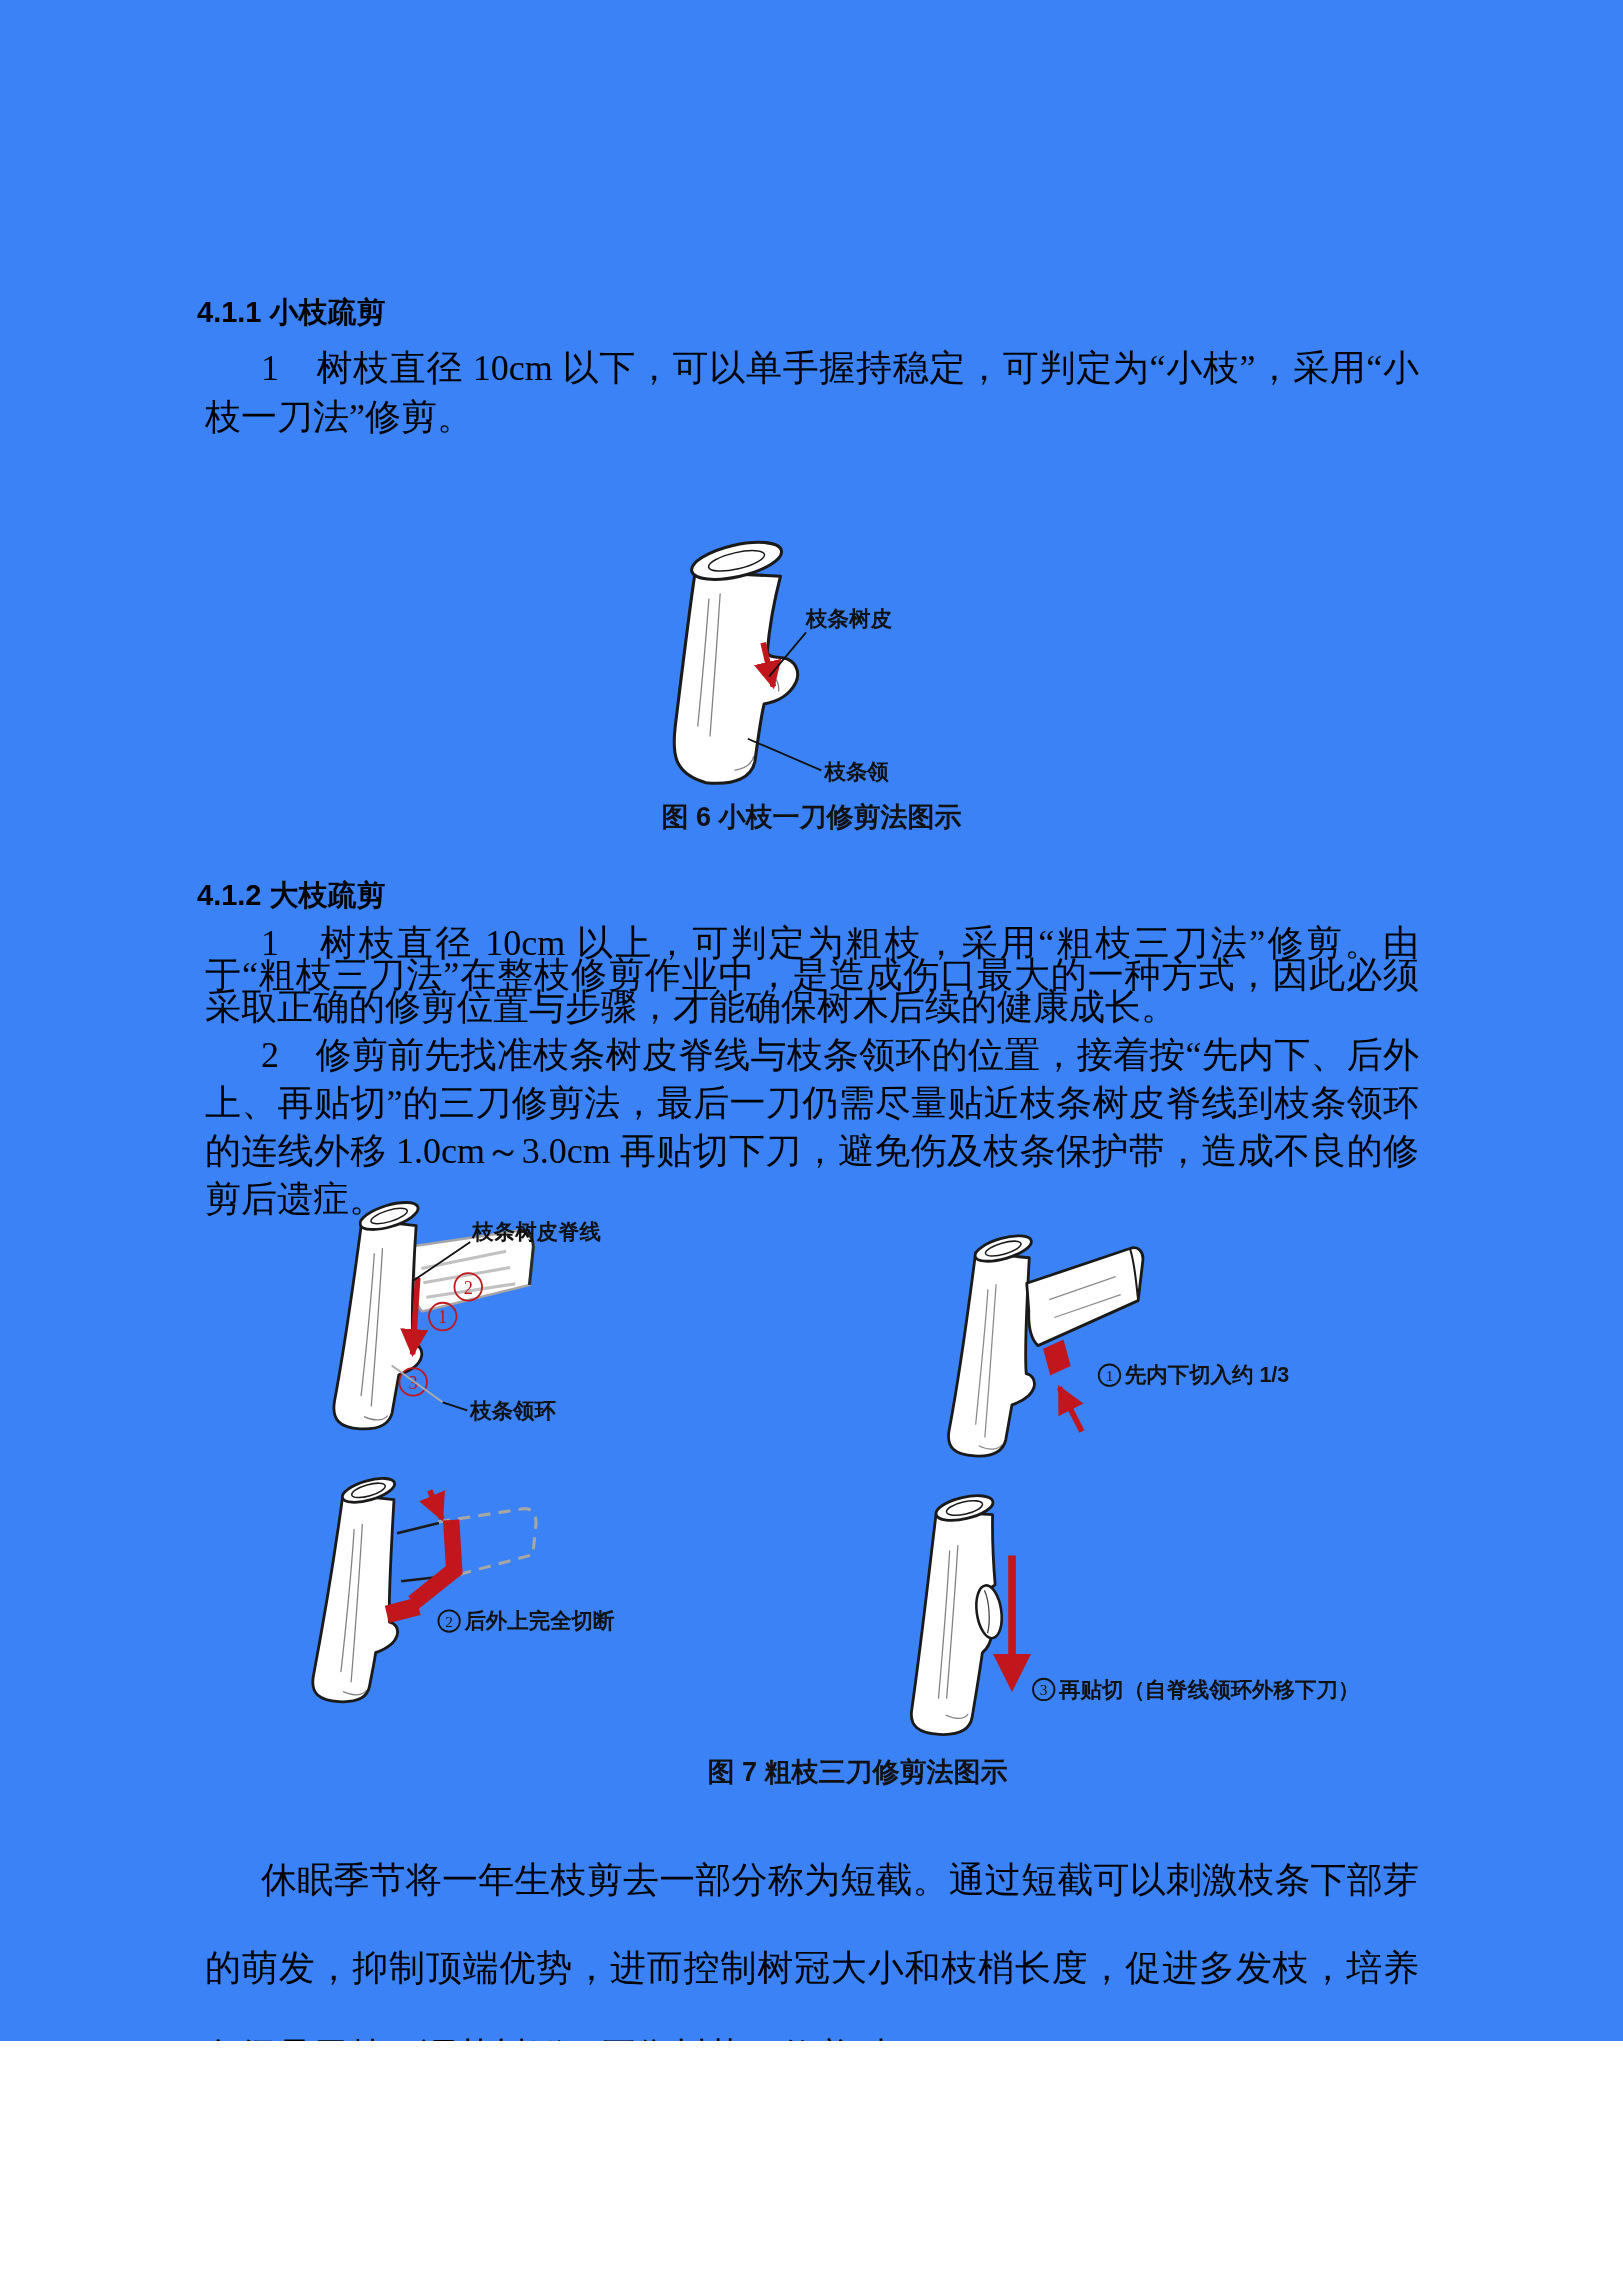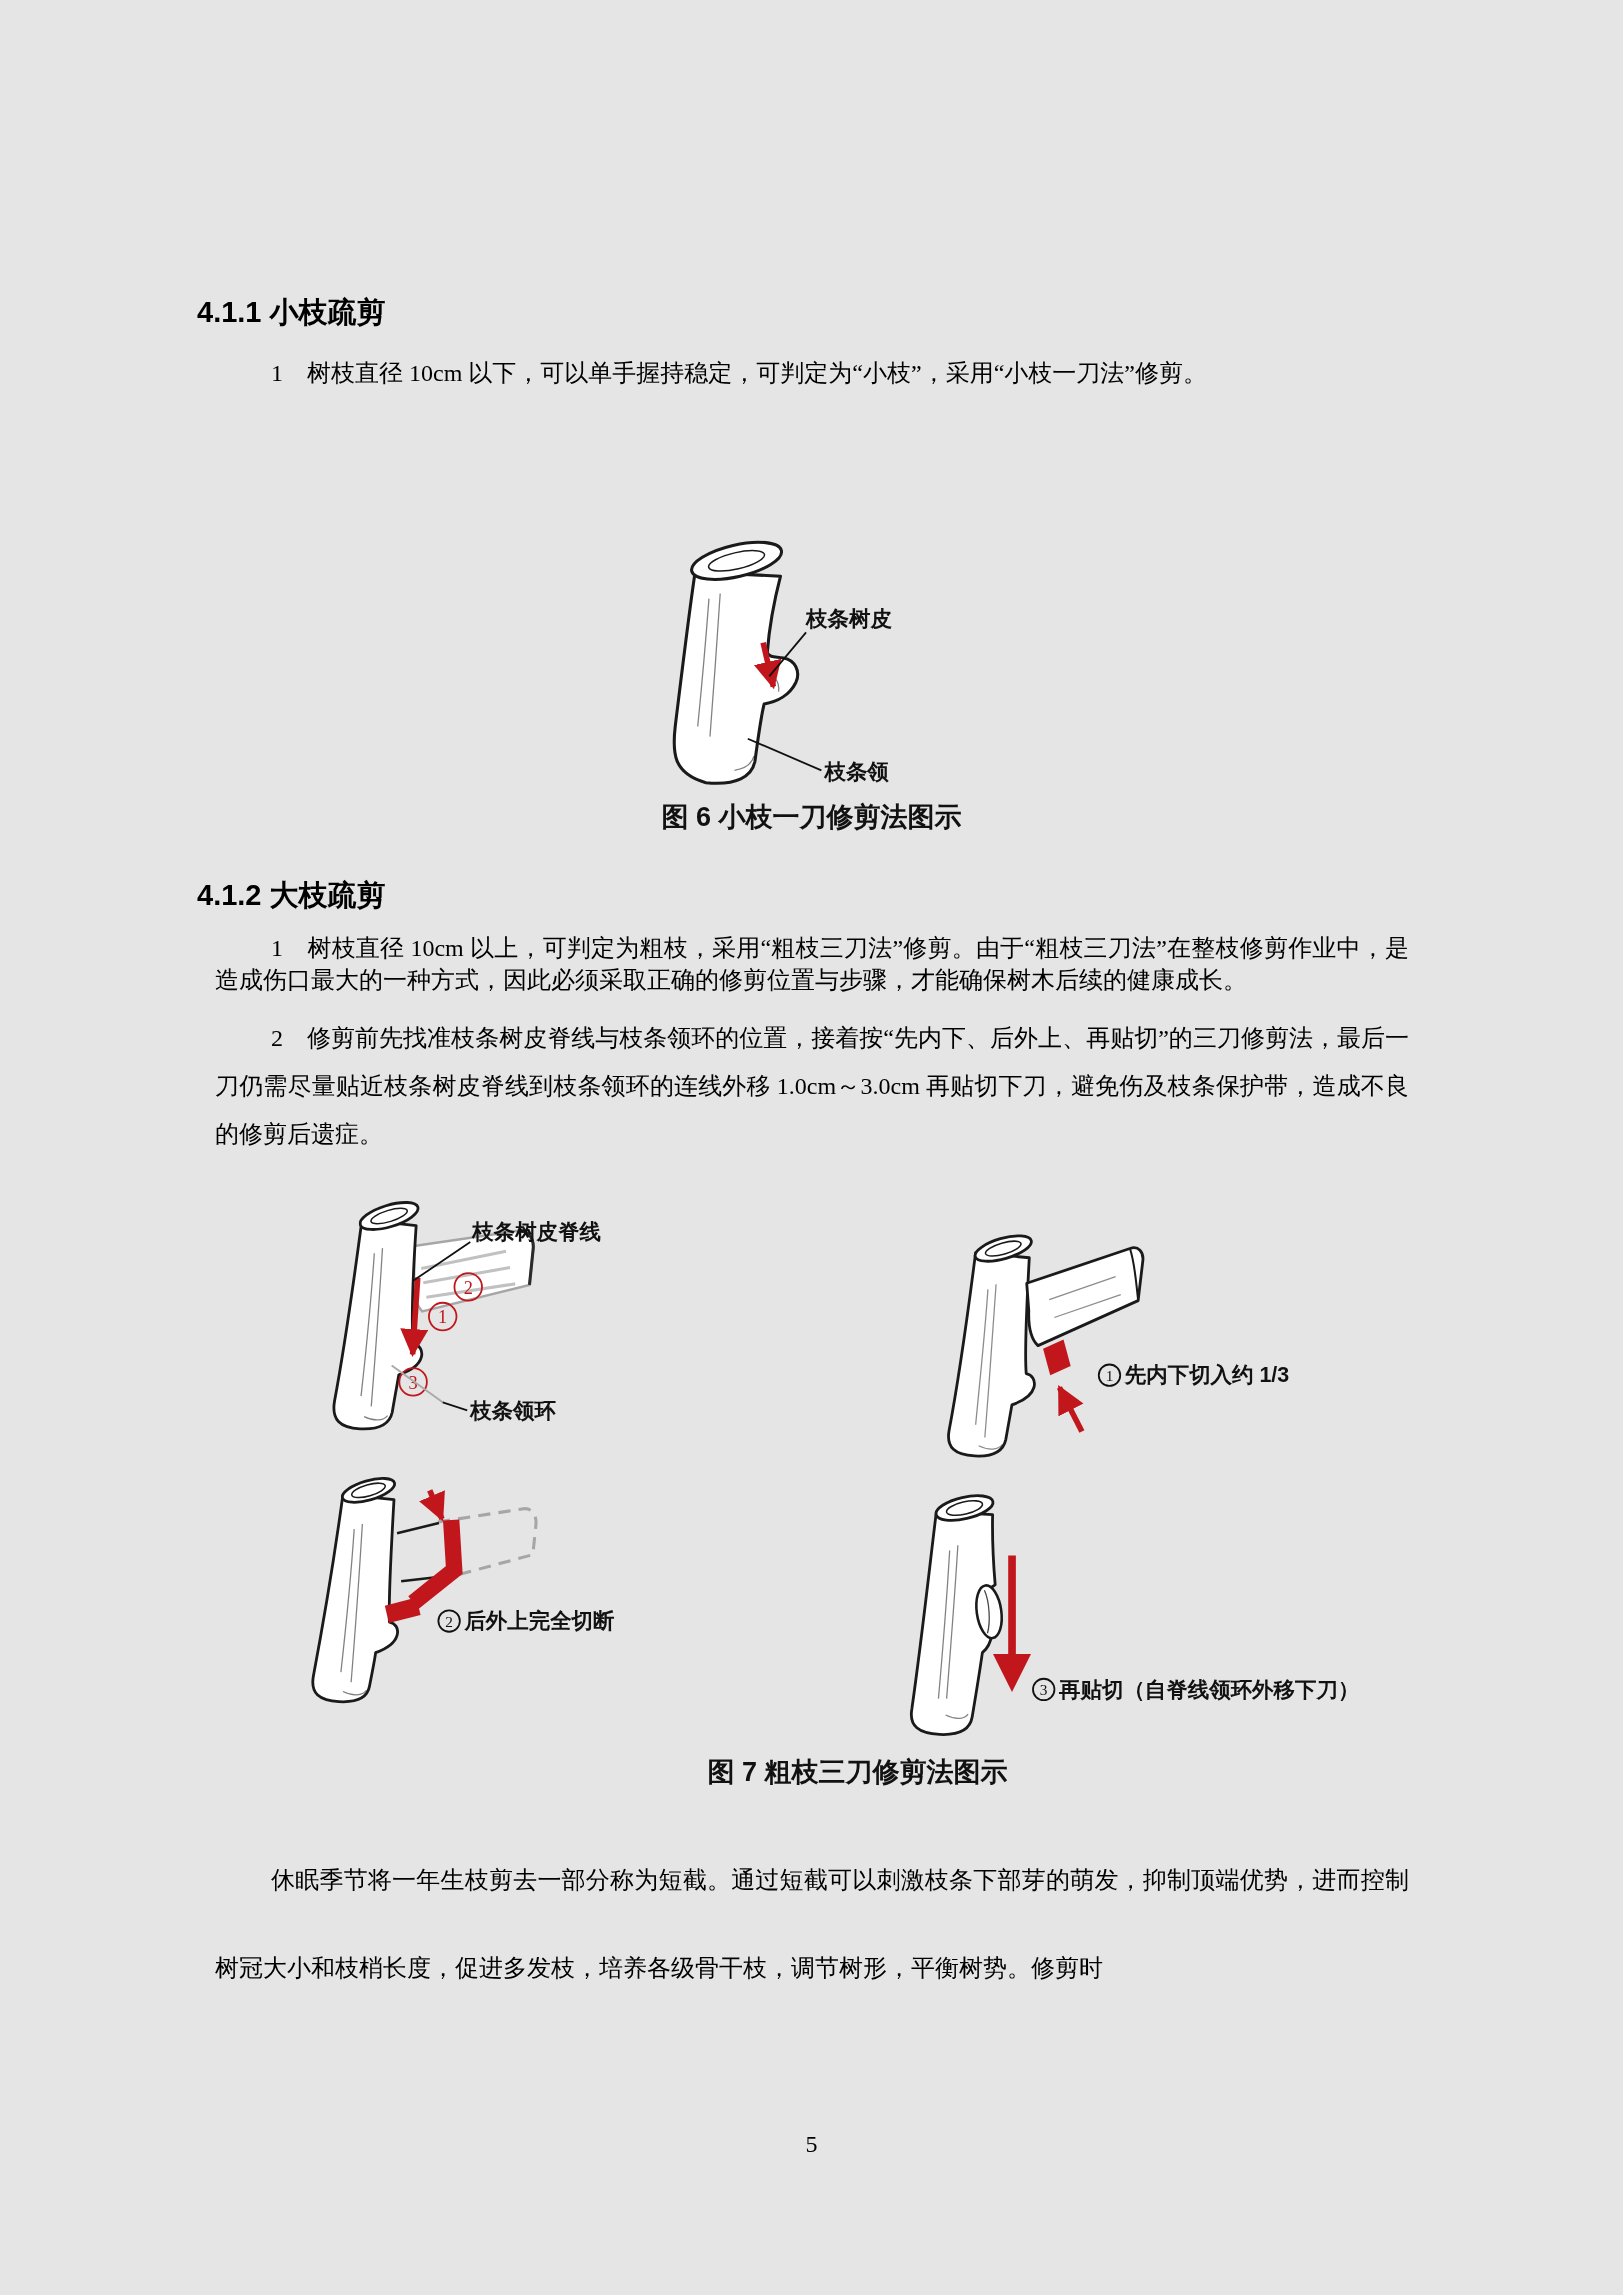--- a/index.html
+++ b/index.html
@@ -1,21 +1,21 @@
 <!DOCTYPE html>
 <html style="font-size:8.2px"><head>
 <meta charset="utf-8">
 <style>
   html,body{margin:0;padding:0;background:#ffffff;}
-  .page{position:relative;width:1623px;height:2295px;background:#e5e5e5;overflow:hidden;
+  .page{position:relative;width:1623px;height:2041px;background:#3b82f6;overflow:hidden;
         font-family:"Liberation Serif","DejaVu Serif",serif;color:#000;}
   .text-block{position:absolute;left:197px;width:1230px;}
   .sec-heading{font-family:"Liberation Sans","DejaVu Sans",sans-serif;font-weight:bold;
         font-size:29px;line-height:37px;margin:0 0 13.3px 0;color:#000;}
-  .body-para{font-size:24px;line-height:49px;text-align:justify;text-indent:56px;margin:18px;}
+  .body-para{font-size:36px;line-height:49px;text-align:justify;text-indent:56px;margin:8px;}
   .loose-para{line-height:88px;margin-top:16.4px;}
   .fig-caption{position:absolute;width:1623px;text-align:center;
         font-family:"Liberation Sans","DejaVu Sans",sans-serif;font-weight:bold;
         font-size:27px;color:#111;}
   .fig-svg{position:absolute;}
   .svg-label{font-family:"Liberation Sans","DejaVu Sans",sans-serif;font-weight:bold;
         font-size:42px;fill:#111;}
   .svg-step-digit{font-family:"Liberation Serif","DejaVu Serif",serif;font-size:30px;fill:#111;}
   .svg-step-digit-red{font-family:"Liberation Serif","DejaVu Serif",serif;font-size:36px;}
   .page-number{position:absolute;width:1623px;text-align:center;font-size:24px;}

